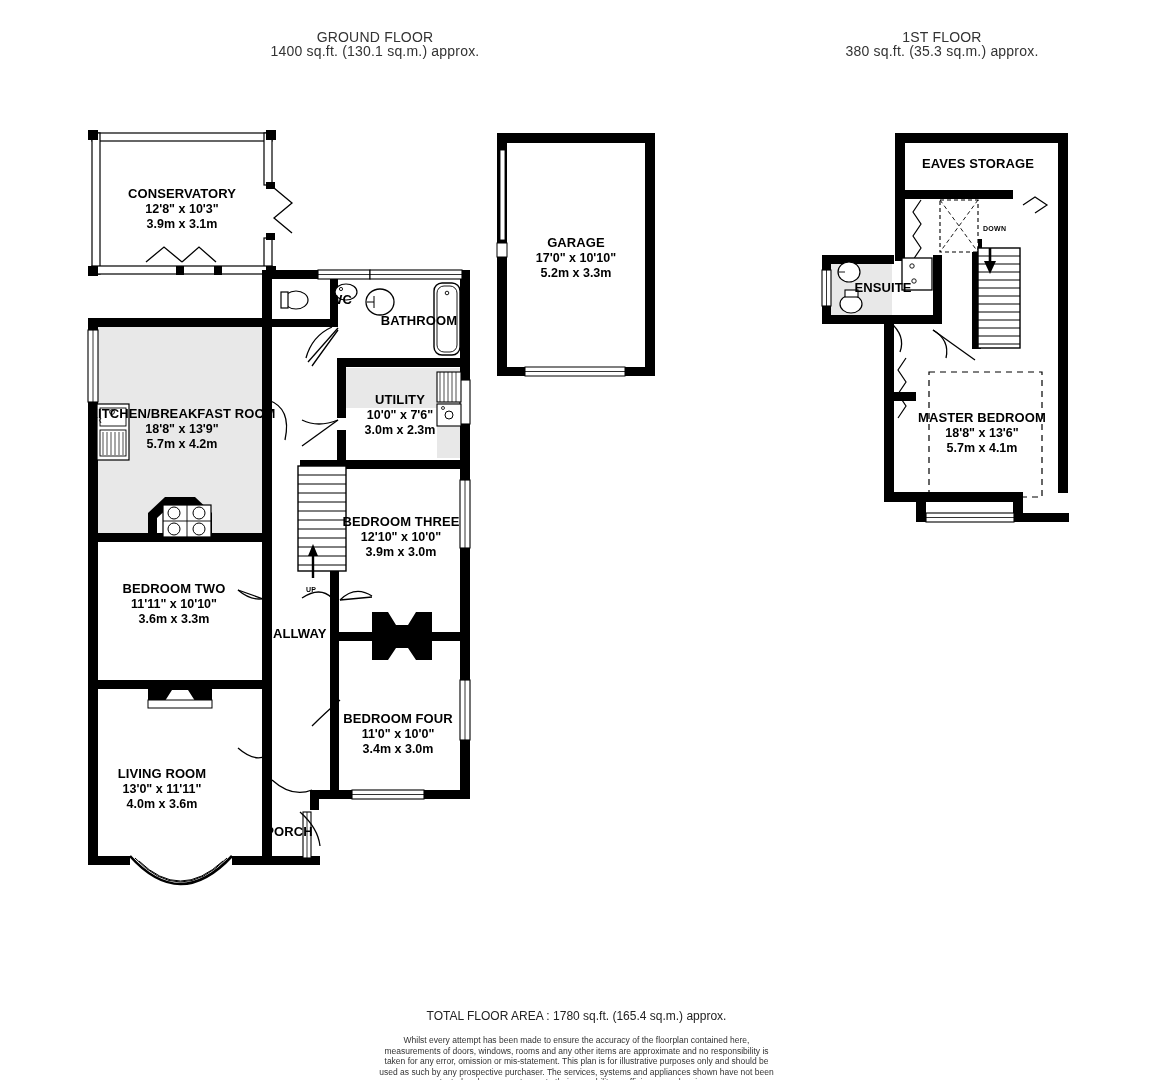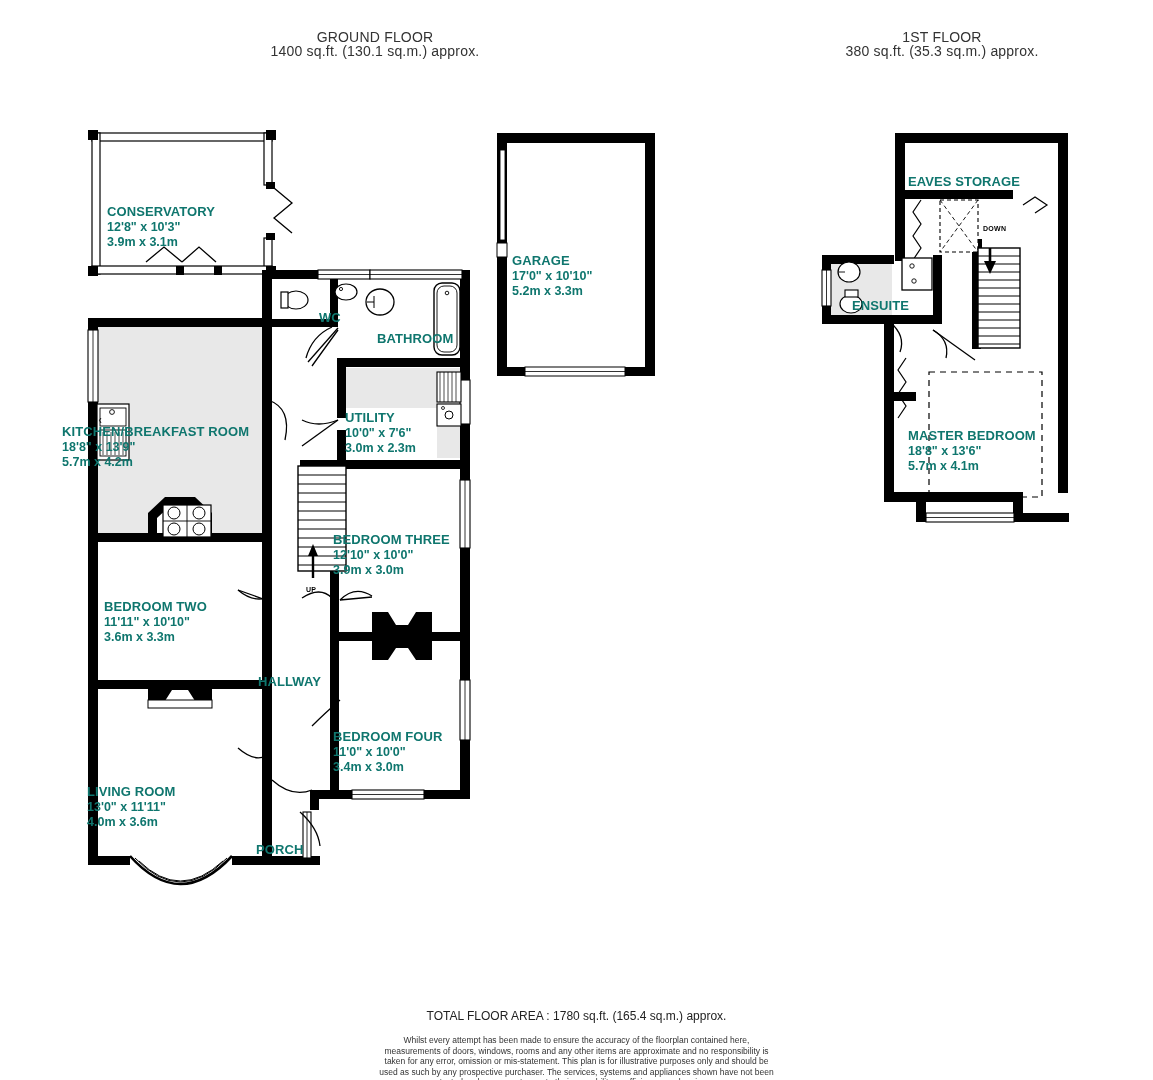--- a/index.html
+++ b/index.html
@@ -44,24 +44,24 @@
     left: 0;
     top: 0;
     width: 1153px;
     height: 1080px;
     pointer-events: none;
   }
 
   
   .room-label {
     position: absolute;
+    text-align: center;
     white-space: nowrap;
     font-weight: bold;
-    color: #0f766e;
-    margin-top: 18px;
+    color: #000000;
   }
   .room-label .rl-name {
     display: block;
     font-size: 13px;
     line-height: 16px;
     letter-spacing: 0.1px;
   }
   .room-label .rl-imp,
   .room-label .rl-met {
     display: block;
@@ -519,21 +519,21 @@
     <span class="rl-imp">12'10"  x 10'0"</span>
     <span class="rl-met">3.9m  x 3.0m</span>
   </div>
 
   <div class="room-label" id="lbl-bedroom-two" style="left:104px; top:581px; width:140px;">
     <span class="rl-name">BEDROOM TWO</span>
     <span class="rl-imp">11'11"  x 10'10"</span>
     <span class="rl-met">3.6m  x 3.3m</span>
   </div>
 
-  <div class="room-label" id="lbl-hallway" style="left:258px; top:656px; width:74px;">
+  <div class="room-label" id="lbl-hallway" style="left:258px; top:626px; width:74px;">
     <span class="rl-name">HALLWAY</span>
   </div>
 
   <div class="room-label" id="lbl-bedroom-four" style="left:333px; top:711px; width:130px;">
     <span class="rl-name">BEDROOM FOUR</span>
     <span class="rl-imp">11'0"  x 10'0"</span>
     <span class="rl-met">3.4m  x 3.0m</span>
   </div>
 
   <div class="room-label" id="lbl-living-room" style="left:87px; top:766px; width:150px;">

